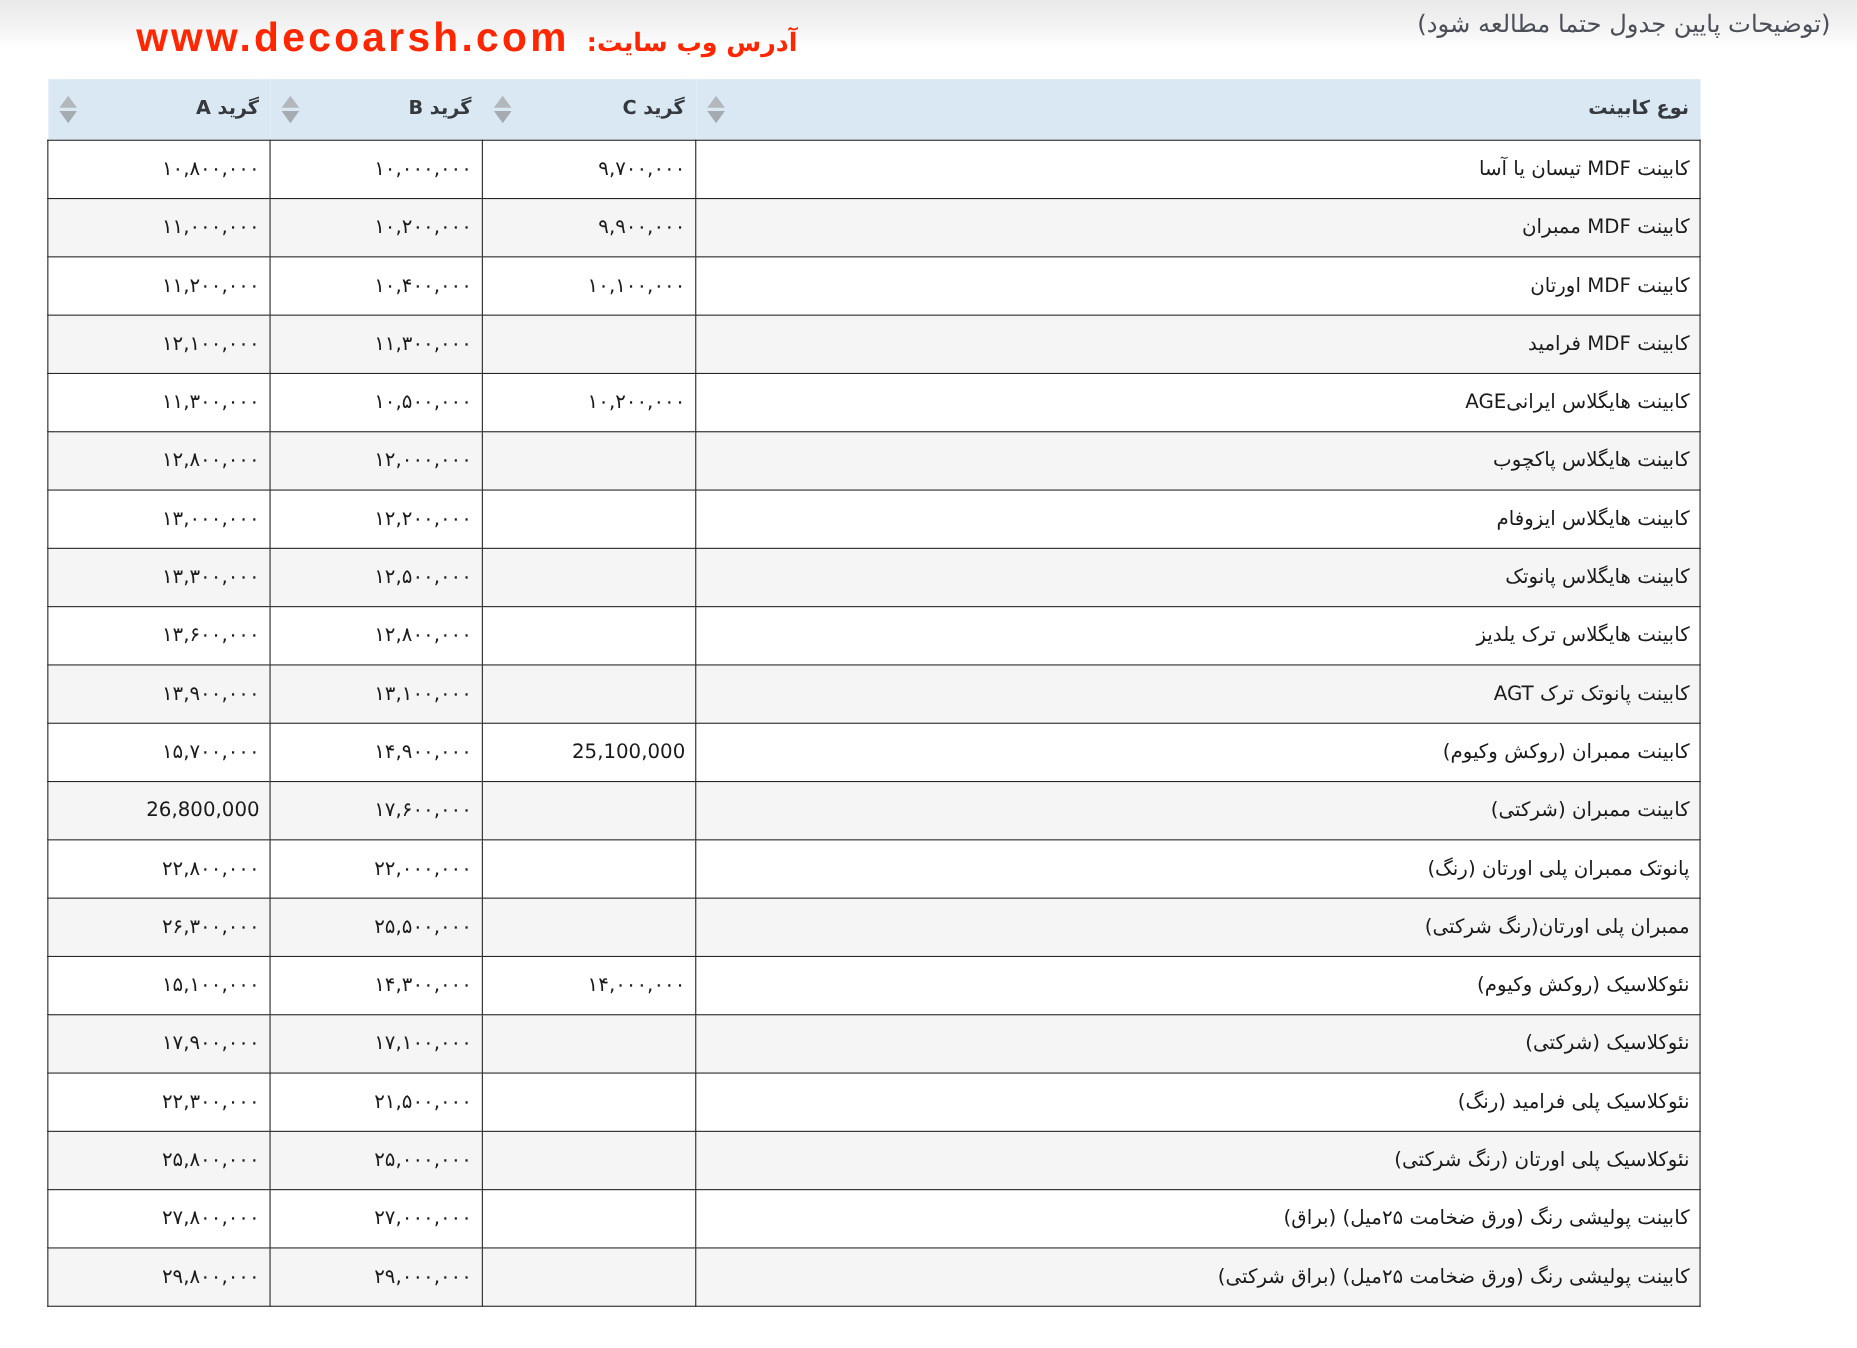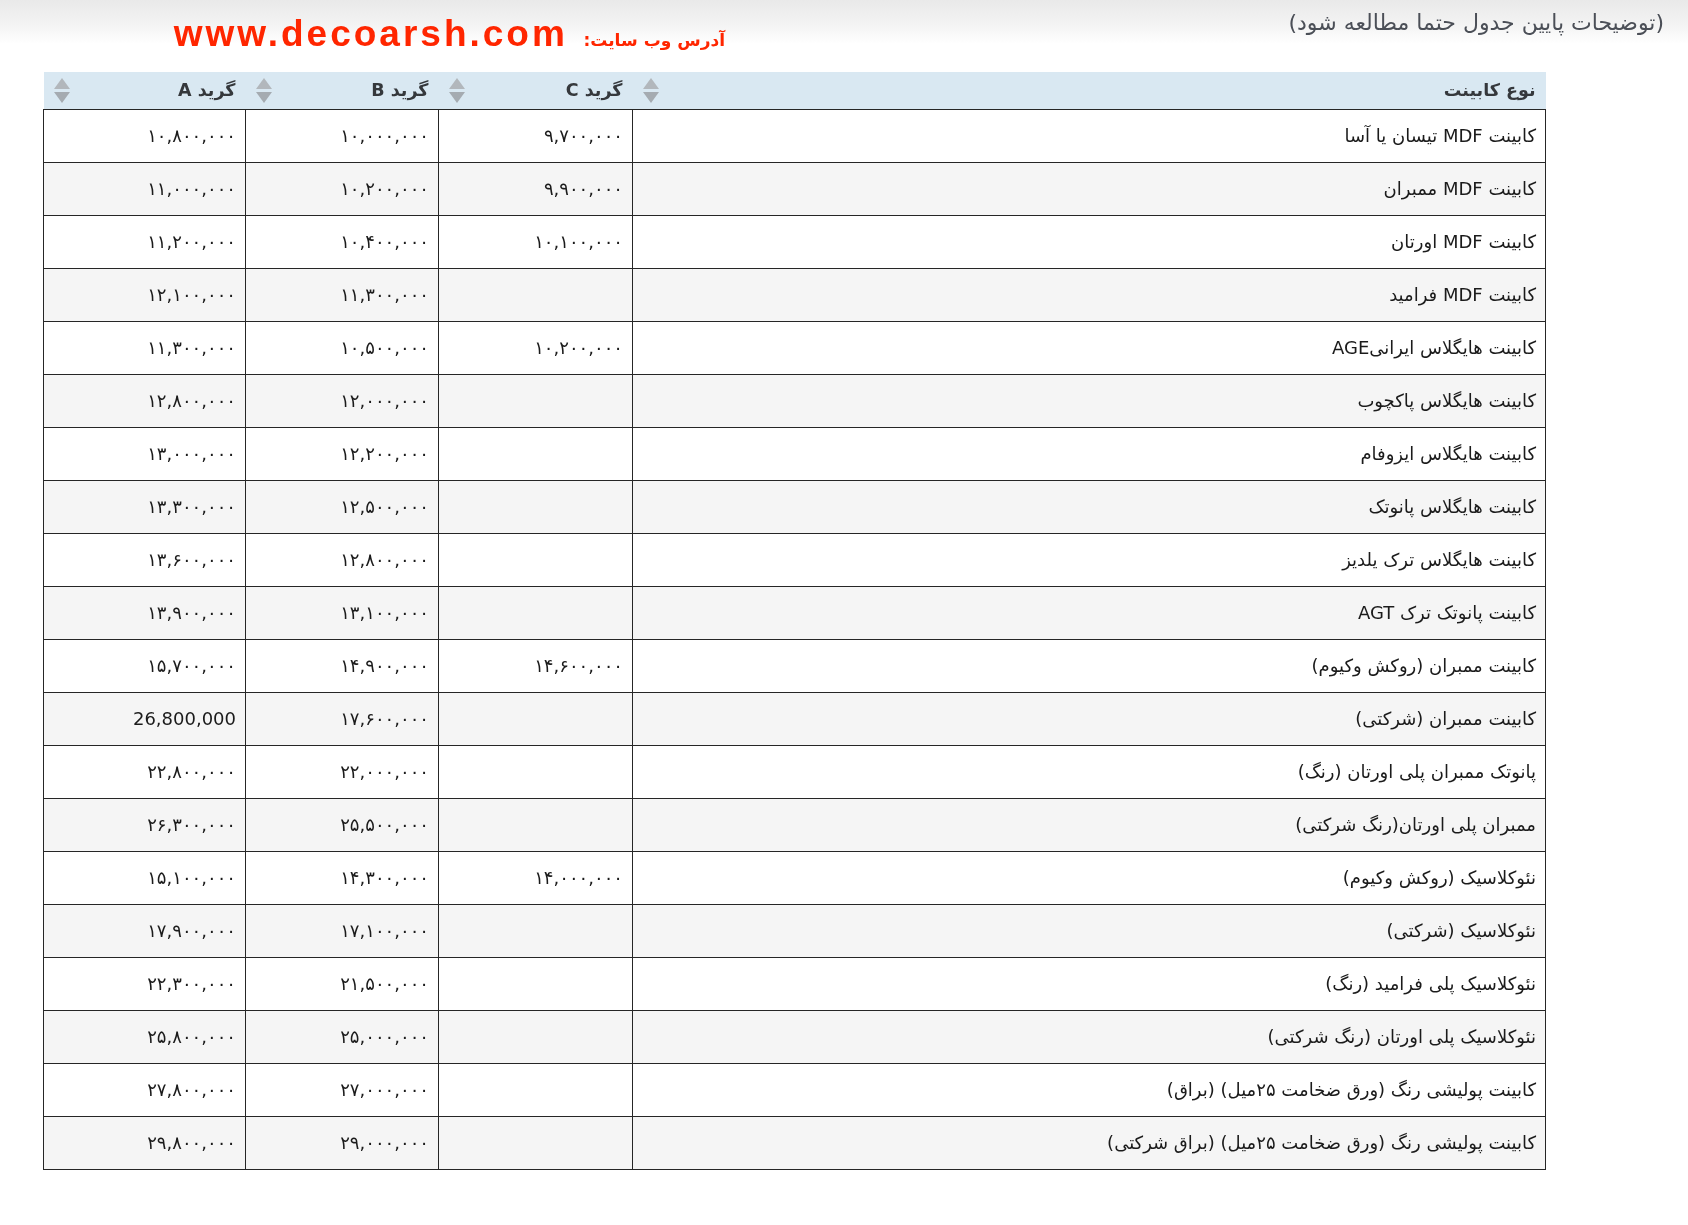--- a/index.html
+++ b/index.html
@@ -21,37 +21,37 @@
     letter-spacing:0px;
   }
   .site-line {
     position:absolute; top:12px; right:963px;
     direction:rtl; unicode-bidi:isolate;
     white-space:nowrap; z-index:2;
     color:var(--accent,#ff2600);
     font-weight:bold;
     line-height:44px;
   }
-  .site-label { font-size:17px; margin-left:10px; }
+  .site-label { font-size:23px; margin-left:10px; }
   .site-url {
     font-size:37px; letter-spacing:3px;
     font-family:"Liberation Sans", sans-serif;
   }
   table.price {
     position:absolute; top:72px; left:43px;
     width:1502px; table-layout:fixed;
     border-collapse:collapse; direction:rtl;
   }
   col.c-type { width:913px; }
   col.c-gc   { width:194px; }
   col.c-gb   { width:193px; }
   col.c-ga   { width:202px; }
   th {
     background:var(--header-bg,#d9e8f2);
-    height:37px; border:0;
+    height:55px; border:0;
     padding:0 10px 0 10px;
     font-size:17.5px; font-weight:700; color:#35383c;
     vertical-align:middle;
     cursor:pointer;
   }
   .th-in {
     display:flex; align-items:center; justify-content:space-between;
     width:100%;
   }
   .sort-icon { display:flex; flex-direction:column; align-items:center; row-gap:3px; flex:0 0 auto; }
@@ -204,21 +204,21 @@
 
   <tr>
     <td>کابینت پانوتک ترک AGT</td>
     <td></td>
     <td>۱۳,۱۰۰,۰۰۰</td>
     <td>۱۳,۹۰۰,۰۰۰</td>
   </tr>
 
   <tr>
     <td>کابینت ممبران (روکش وکیوم)</td>
-    <td>۱۴,۶۰۰,۰۰۰</td>
+    <td>25,100,000</td>
     <td>۱۴,۹۰۰,۰۰۰</td>
     <td>۱۵,۷۰۰,۰۰۰</td>
   </tr>
 
   <tr>
     <td>کابینت ممبران (شرکتی)</td>
     <td></td>
     <td>۱۷,۶۰۰,۰۰۰</td>
     <td>26,800,000</td>
   </tr>

